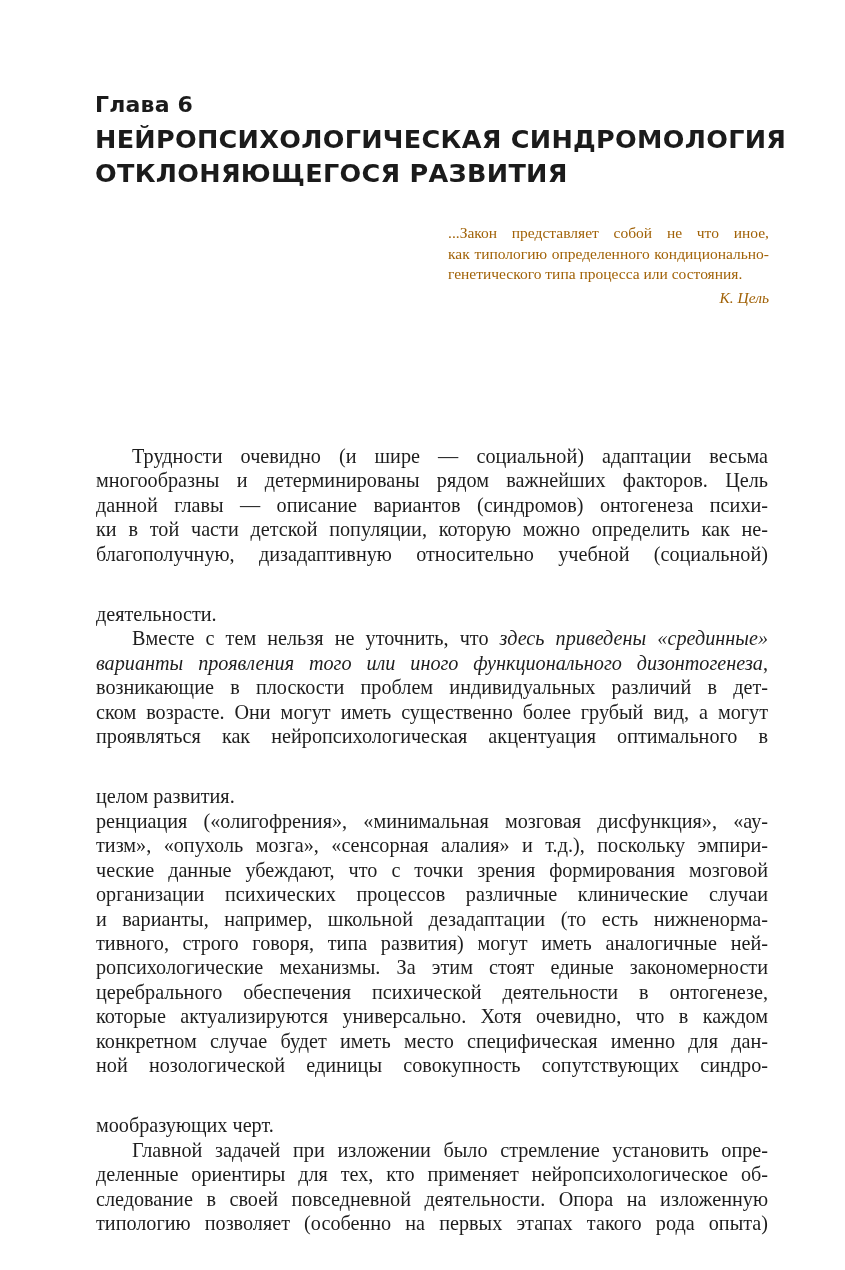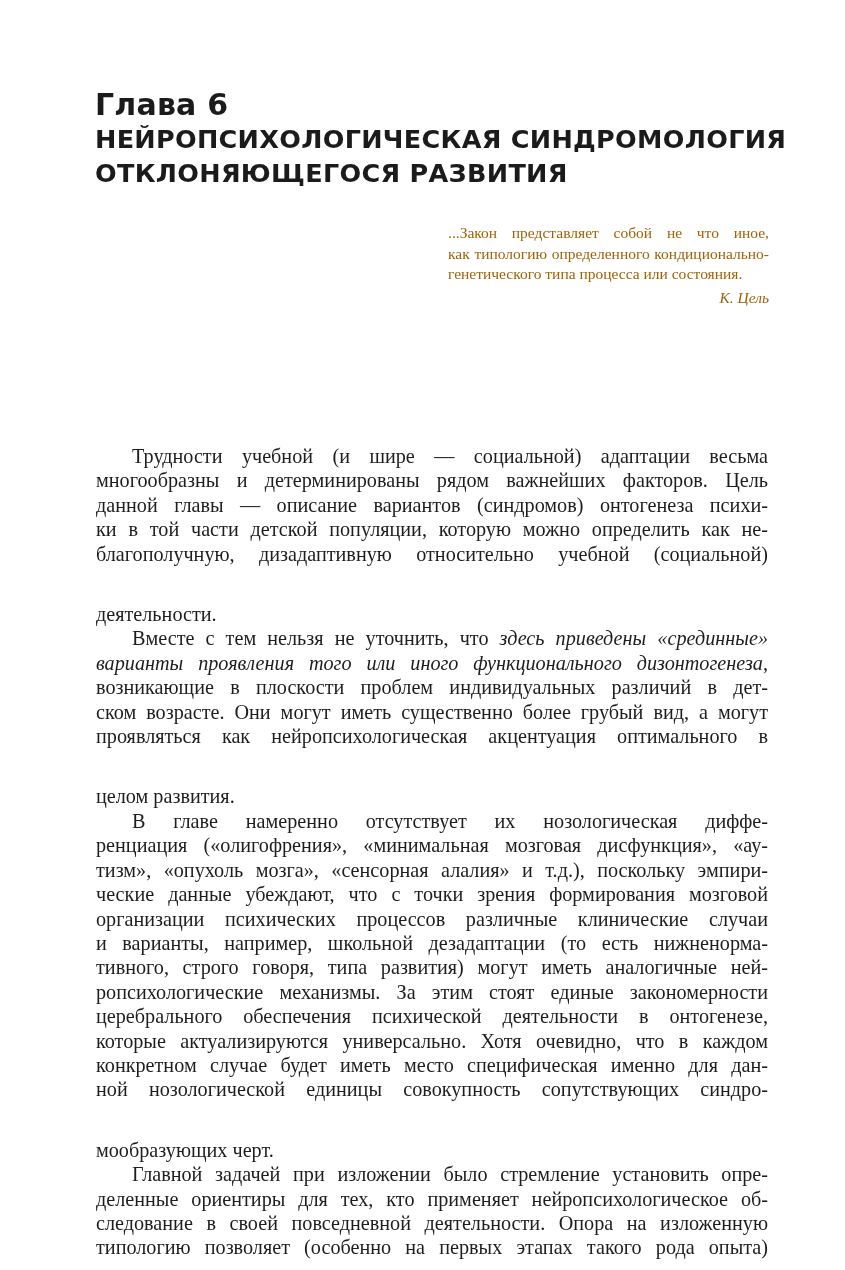--- a/index.html
+++ b/index.html
@@ -22,21 +22,21 @@
     }
     .chapter-heading {
       position: absolute;
       left: 95px;
       top: 88px;
       font-family: "DejaVu Sans", sans-serif;
       font-weight: bold;
       color: #1b1b1b;
     }
     .chapter-label {
-      font-size: 30px;
+      font-size: 22px;
       line-height: 34px;
       letter-spacing: 0.2px;
     }
     .chapter-title {
       font-size: 25.5px;
       line-height: 34px;
       letter-spacing: 0.3px;
       white-space: nowrap;
     }
     .chapter-title .line { display: block; }
@@ -110,39 +110,38 @@
   <div class="epigraph">
     <span class="line">...Закон представляет собой не что иное,</span>
     <span class="line">как типологию определенного кондиционально-</span>
     <span class="line last">генетического типа процесса или состояния.</span>
     <span class="epigraph-author">К. Цель</span>
   </div>
 
   <div class="body-text">
 
     <div>
-      <span class="line indent">Трудности учебной (и шире — социальной) адаптации весьма</span>
+      <span class="line indent">Трудности очевидно (и шире — социальной) адаптации весьма</span>
       <span class="line">многообразны и детерминированы рядом важнейших факторов. Цель</span>
       <span class="line">данной главы — описание вариантов (синдромов) онтогенеза психи-</span>
       <span class="line">ки в той части детской популяции, которую можно определить как не-</span>
       <span class="line">благополучную, дизадаптивную относительно учебной (социальной)</span>
       <span class="line end">деятельности.</span>
     </div>
 
     <div>
       <span class="line indent"><span>Вместе с тем нельзя не уточнить, что </span><em>здесь приведены «срединные»</em></span>
       <span class="line"><em>варианты проявления того или иного функционального дизонтогенеза</em><span>,</span></span>
       <span class="line">возникающие в плоскости проблем индивидуальных различий в дет-</span>
       <span class="line">ском возрасте. Они могут иметь существенно более грубый вид, а могут</span>
       <span class="line">проявляться как нейропсихологическая акцентуация оптимального в</span>
       <span class="line end">целом развития.</span>
     </div>
 
     <div>
-      <span class="line indent">В главе намеренно отсутствует их нозологическая диффе-</span>
       <span class="line">ренциация («олигофрения», «минимальная мозговая дисфункция», «ау-</span>
       <span class="line">тизм», «опухоль мозга», «сенсорная алалия» и т.д.), поскольку эмпири-</span>
       <span class="line">ческие данные убеждают, что с точки зрения формирования мозговой</span>
       <span class="line">организации психических процессов различные клинические случаи</span>
       <span class="line">и варианты, например, школьной дезадаптации (то есть нижненорма-</span>
       <span class="line">тивного, строго говоря, типа развития) могут иметь аналогичные ней-</span>
       <span class="line">ропсихологические механизмы. За этим стоят единые закономерности</span>
       <span class="line">церебрального обеспечения психической деятельности в онтогенезе,</span>
       <span class="line">которые актуализируются универсально. Хотя очевидно, что в каждом</span>
       <span class="line">конкретном случае будет иметь место специфическая именно для дан-</span>

